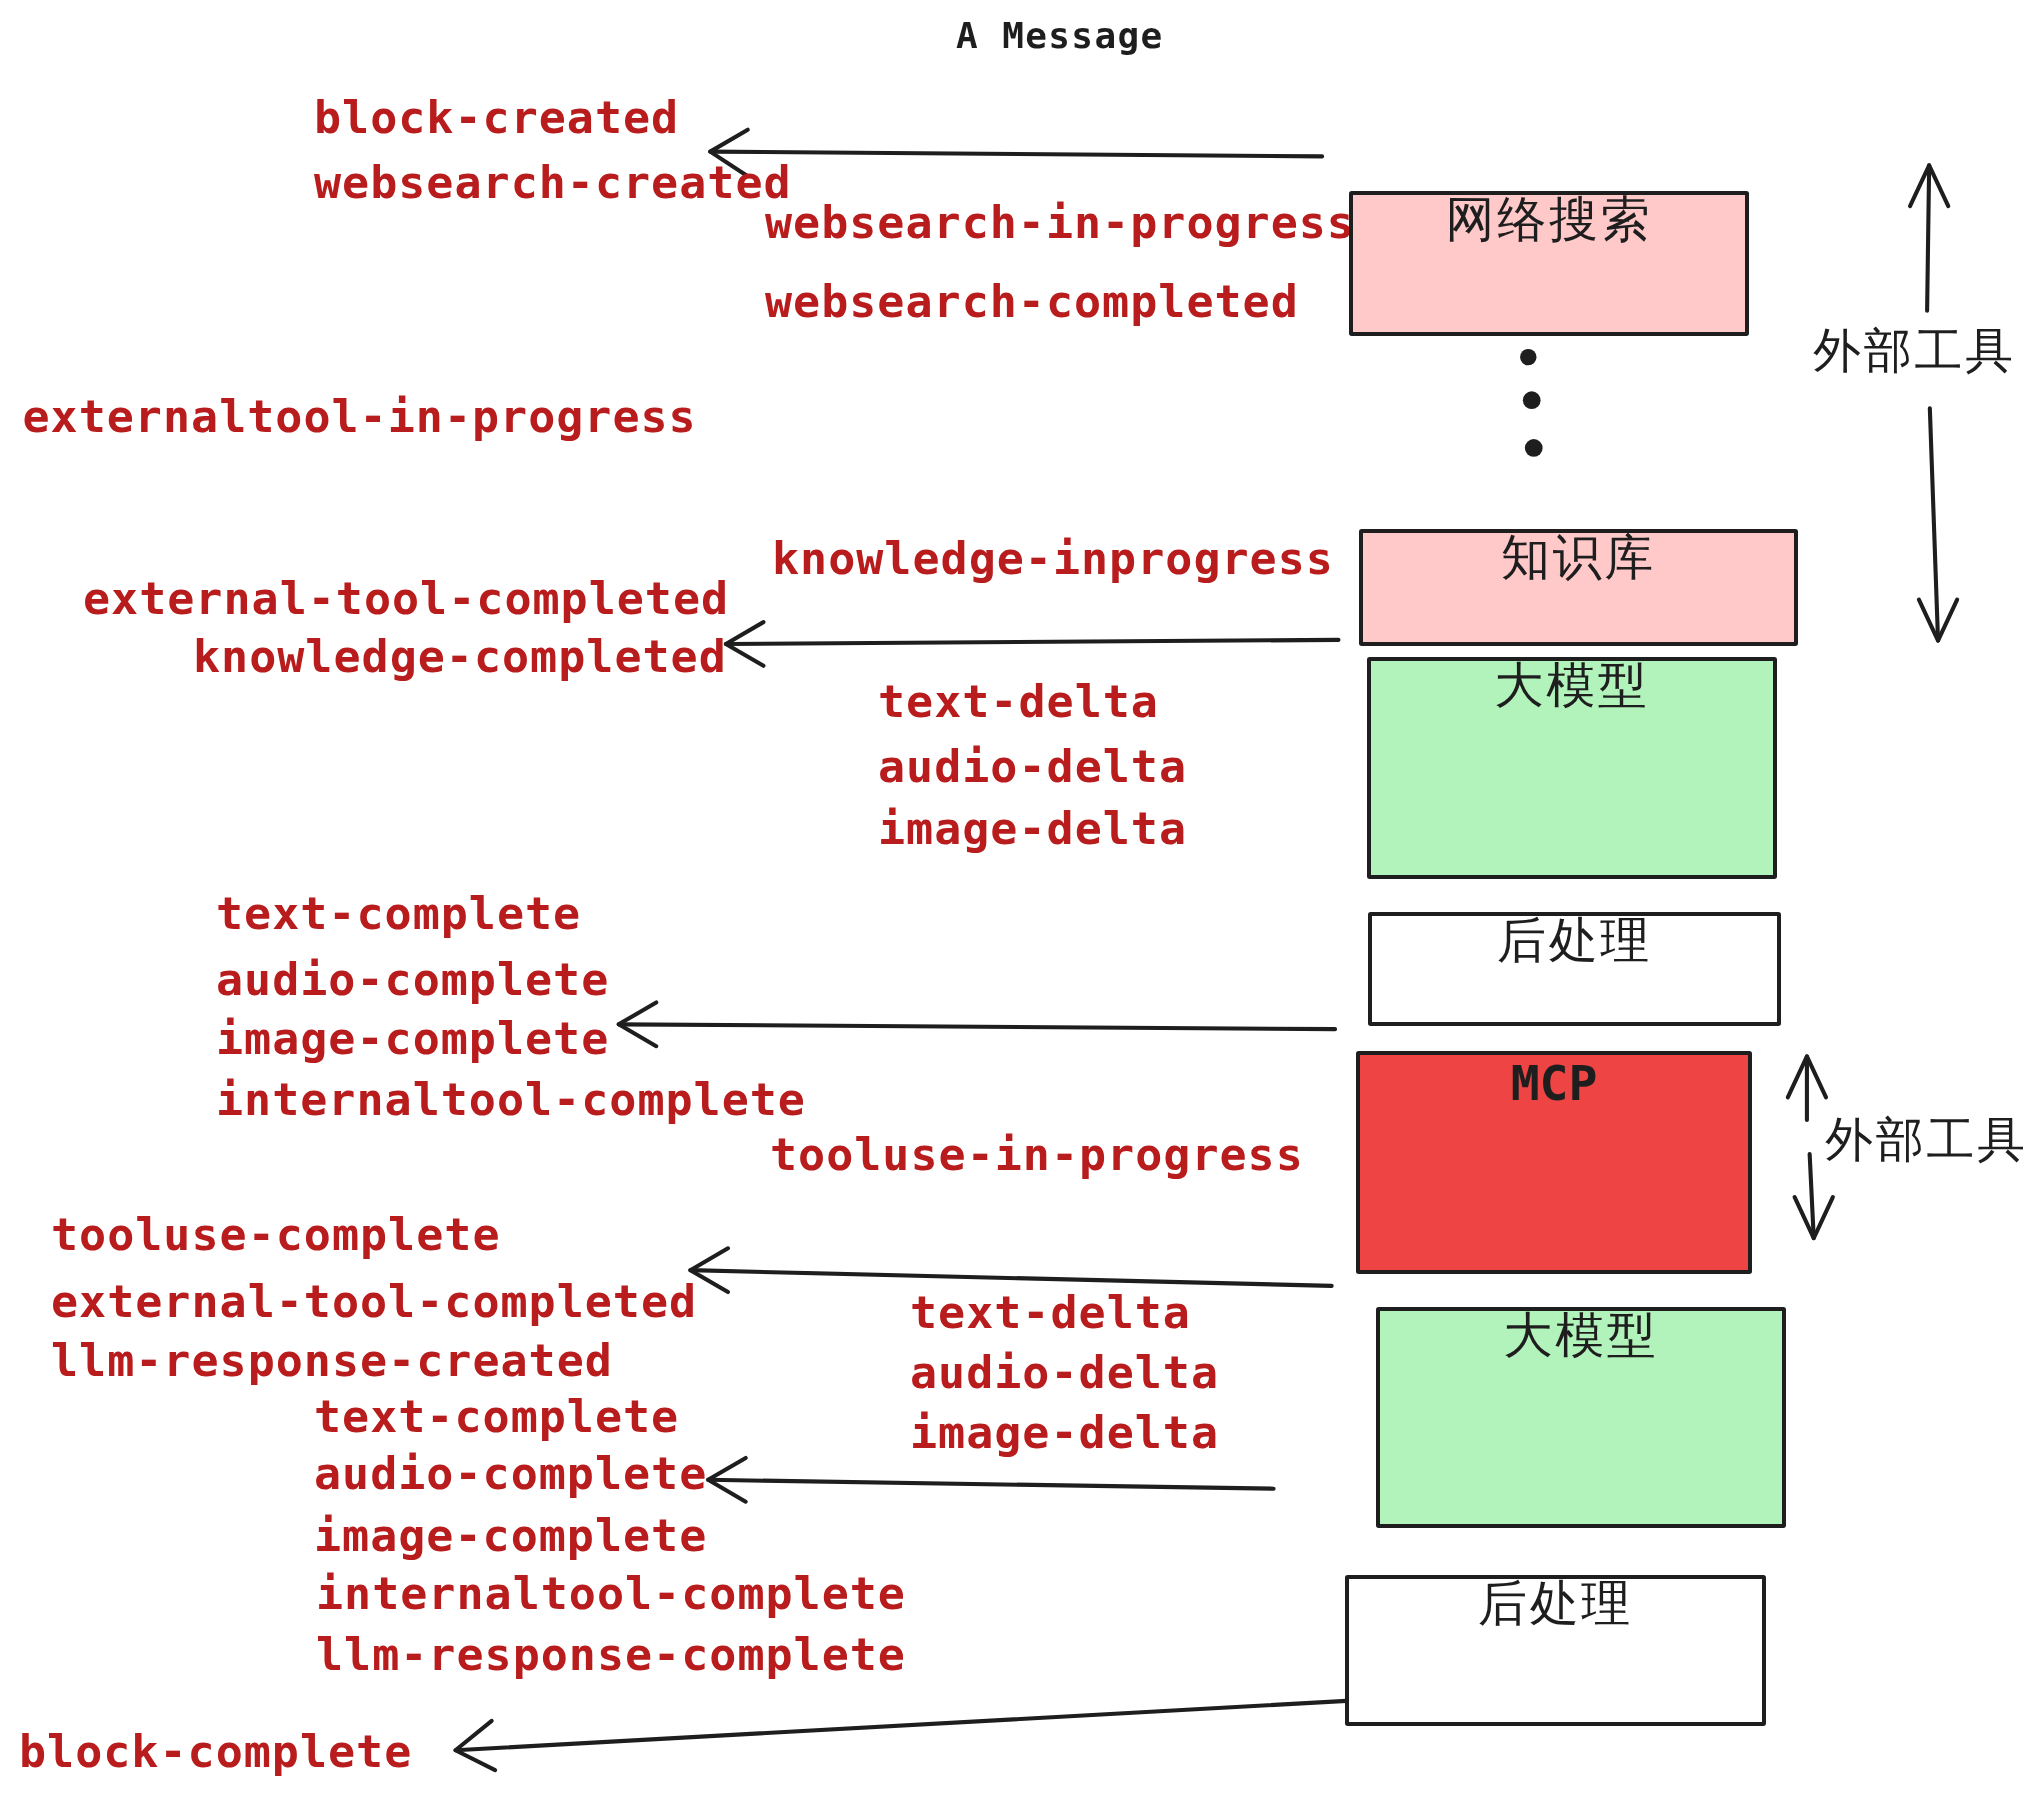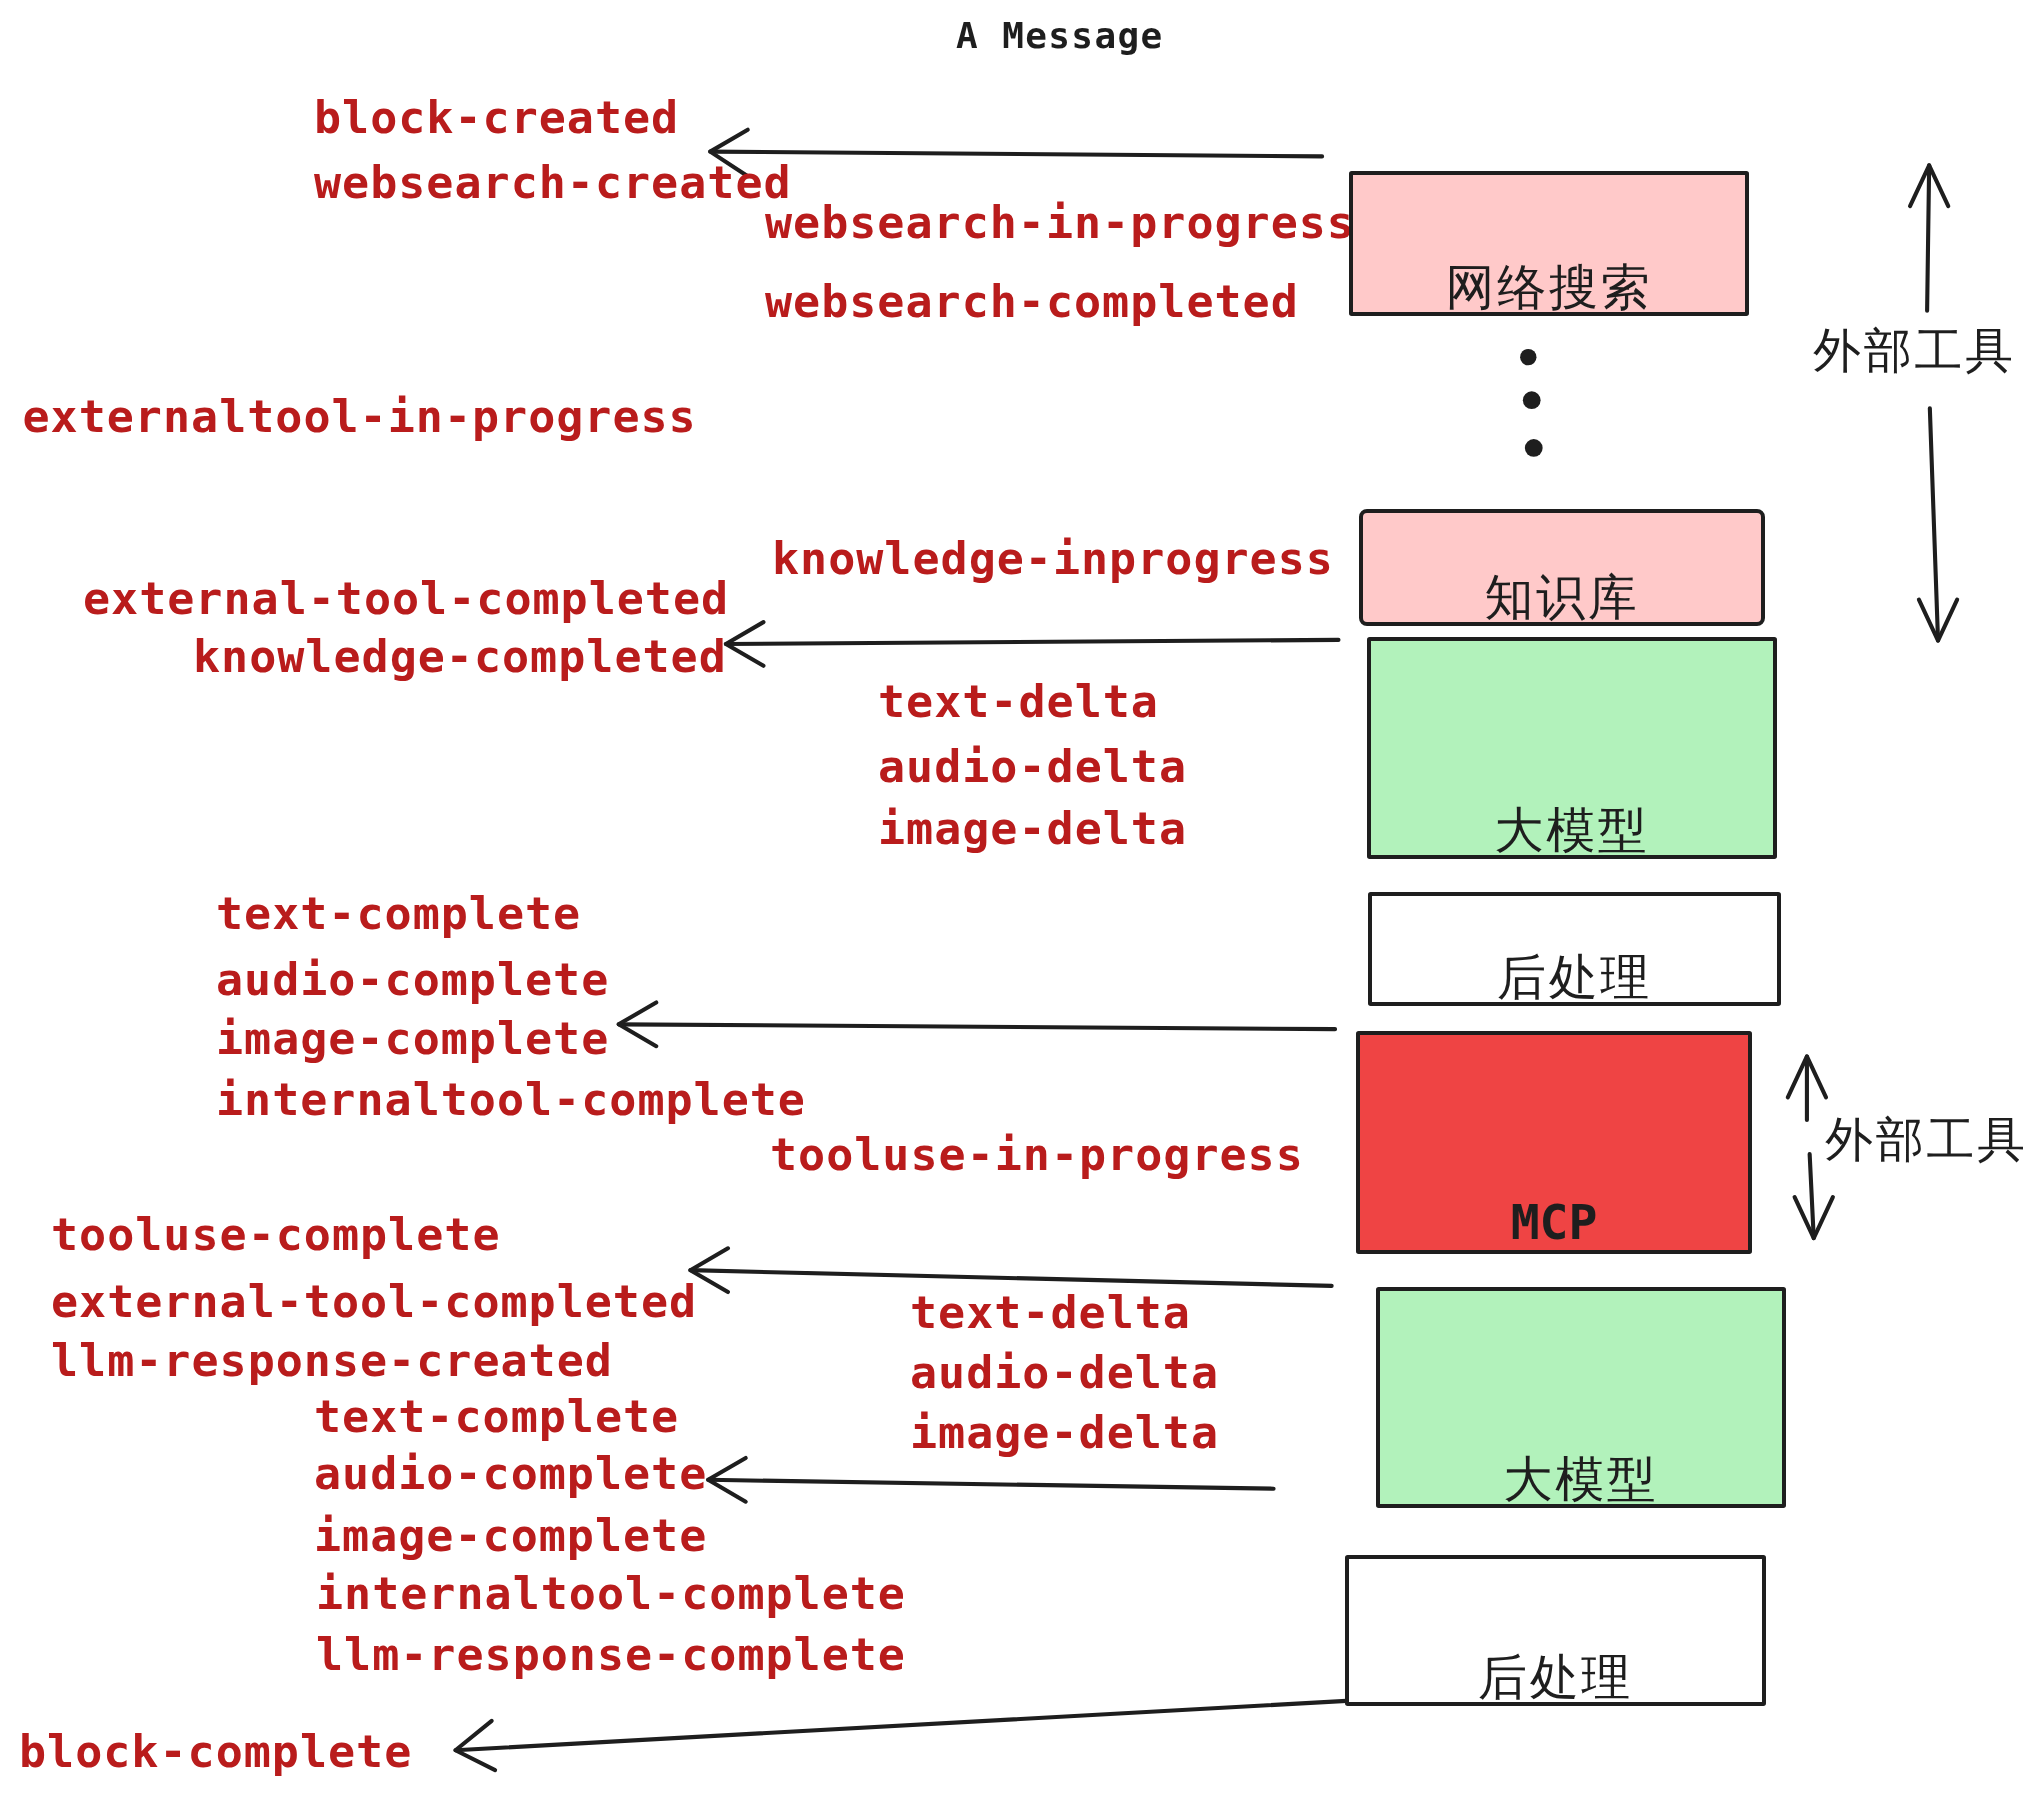--- a/index.html
+++ b/index.html
@@ -3,21 +3,21 @@
 <meta charset="utf-8">
 <style>
   html,body{margin:0;padding:0;background:#ffffff;}
   #canvas{position:relative;width:2035px;height:1796px;background:#ffffff;overflow:hidden;
           font-family:"DejaVu Sans Mono", monospace;color:#1e1e1e;}
   .lbl{position:absolute;font-family:"DejaVu Sans Mono", monospace;font-size:45px;font-weight:600;
        letter-spacing:1px;line-height:1;white-space:nowrap;color:#b91c1c;}
   .title{position:absolute;font-family:"DejaVu Sans Mono", monospace;font-size:36px;font-weight:600;
          letter-spacing:1.4px;line-height:1;white-space:nowrap;color:#1e1e1e;}
   .box{position:absolute;border:4.8px solid #1e1e1e;border-radius:2.7px;display:flex;
-       align-items:flex-end;justify-content:center;box-sizing:border-box;background:#fff;}
+       align-items:flex-start;justify-content:center;box-sizing:border-box;background:#fff;margin-top:20px;}
   .cjk{font-family:"DejaVu Sans","Liberation Sans",sans-serif;font-size:49px;font-weight:500;
        letter-spacing:2.7px;line-height:1;white-space:nowrap;color:#1e1e1e;}
   .mono-box-label{font-family:"DejaVu Sans Mono",monospace;font-size:48px;font-weight:600;color:#1e1e1e;}
   .side{position:absolute;font-size:48px;}
   svg.overlay{position:absolute;left:0;top:0;width:2035px;height:1796px;pointer-events:none;}
   svg.overlay *{stroke:#1e1e1e;stroke-width:6;fill:none;stroke-linecap:round;stroke-linejoin:round;}
   svg.overlay .dot{fill:#1e1e1e;stroke:none;}
 </style>
 </head>
 <body>
@@ -104,21 +104,21 @@
   <div class="lbl" style="left:314px;top:1394px">text-complete</div>
   <div class="lbl" style="left:314px;top:1451px">audio-complete</div>
   <div class="lbl" style="left:314px;top:1513px">image-complete</div>
   <div class="lbl" style="left:316px;top:1571px">internaltool-complete</div>
   <div class="lbl" style="left:316px;top:1632px">llm-response-complete</div>
   <div class="lbl" style="left:19px;top:1729px">block-complete</div>
 
   <div class="box" style="left: 1349px; top: 171px; width: 400px; height: 145px; background: rgb(255, 201, 201);">
     <span class="cjk">网络搜索</span>
   </div>
-  <div class="box" style="left: 1359px; top: 509px; width: 406px; height: 117px; background: rgb(255, 201, 201); border-radius: 8px;">
+  <div class="box" style="left: 1359px; top: 509px; width: 439px; height: 117px; background: rgb(255, 201, 201);">
     <span class="cjk">知识库</span>
   </div>
   <div class="box" style="left: 1367px; top: 637px; width: 410px; height: 222px; background: rgb(178, 242, 187);">
     <span class="cjk">大模型</span>
   </div>
   <div class="box" style="left: 1368px; top: 892px; width: 413px; height: 114px; background: rgb(255, 255, 255);">
     <span class="cjk">后处理</span>
   </div>
   <div class="box" style="left: 1356px; top: 1031px; width: 396px; height: 223px; background: #ef4444;">
     <span class="mono-box-label">MCP</span>

